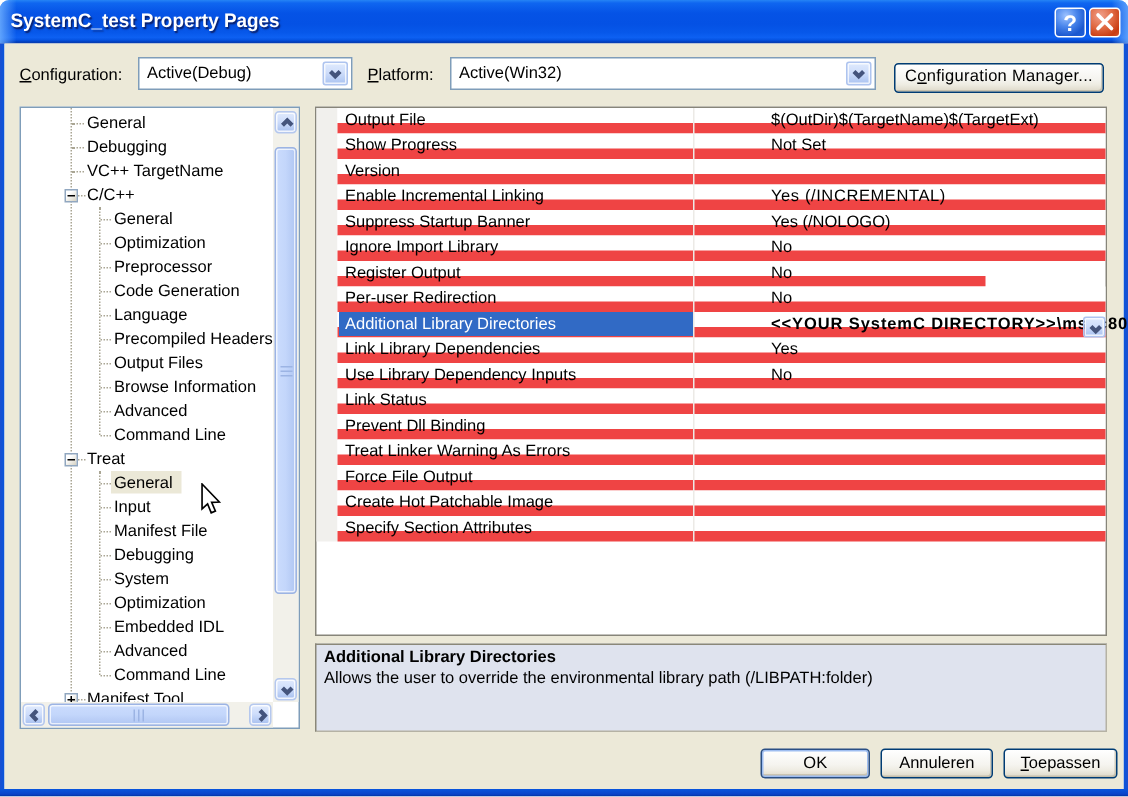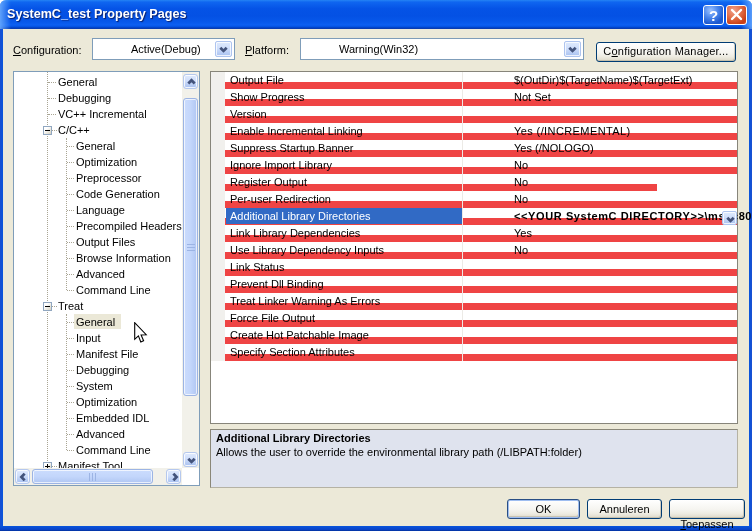--- a/index.html
+++ b/index.html
@@ -12,21 +12,21 @@
  text-shadow:1px 1px 1px rgba(10,24,90,.9);white-space:nowrap;}
 .cap{width:21px;height:20px;top:5px;border:1px solid #fff;border-radius:3px;}
 .caphelp{left:703px;background:radial-gradient(circle at 35% 25%,#9cc2ff 0%,#4a86ec 40%,#1a57cf 75%,#1e5fd8 100%);}
 .capx{left:726px;background:radial-gradient(circle at 35% 25%,#f0a08b 0%,#e06a43 45%,#c83c12 80%,#d4532a 100%);}
 .frL{left:0;top:29px;width:3px;height:497px;background:linear-gradient(90deg,#1a4fd0,#0855dd);}
 .frR{left:749px;top:29px;width:3px;height:497px;background:linear-gradient(270deg,#1a4fd0,#0855dd);}
 .frB{left:0;top:526px;width:752px;height:5px;background:linear-gradient(180deg,#0855dd,#0a43c8 70%,#00309c 100%);}
 .bodybg{left:3px;top:29px;width:746px;height:497px;background:#ece9d8;}
 .lbl{top:44px;white-space:nowrap;}
 .combo{top:38px;height:22px;background:#fff;border:1px solid #7f9db9;}
-.combo .ct{left:5px;top:4px;white-space:nowrap;position:absolute;margin-left:33px;}
+.combo .ct{left:5px;top:4px;white-space:nowrap;position:absolute;}
 .dbtn{top:2px;right:2px;width:17px;height:16px;border:1px solid #aec4ef;border-radius:2px;
  background:linear-gradient(180deg,#dfeafd 0%,#cfdefb 45%,#b0c7f2 90%,#bacdf5 100%);
  box-shadow:inset 0 0 0 1px rgba(255,255,255,.75);}
 .btn{height:20px;border:1px solid #003c74;border-radius:3px;color:#000;
  background:linear-gradient(180deg,#ffffff 0%,#f5f4ef 55%,#eeece2 75%,#ddd8c8 100%);
  box-shadow:inset -1px -1px 0 rgba(177,170,146,.55);
  text-align:center;white-space:nowrap;}
 u{text-decoration:underline;}
 .panel{background:#fff;border:1px solid #7f9db9;}
 .gpan{border-color:#87857a;}
@@ -73,40 +73,40 @@
 <div class="lbl" style="left:245px"><u>P</u>latform:</div>
 <div class="combo" style="left:92px;width:143px">
       <span class="ct">Active(Debug)</span>
       <div class="dbtn">
         <svg width="15" height="14" style="left:0;top:0" viewBox="0 0 16 14">
           <path d="M4.6 5.6 L8 9 L11.4 5.6" fill="none" stroke="#44547c" stroke-width="3"></path>
         </svg>
       </div>
     </div>
 <div class="combo" style="left:300px;width:284px">
-      <span class="ct">Warning(Win32)</span>
+      <span class="ct">Active(Win32)</span>
       <div class="dbtn">
         <svg width="15" height="14" style="left:0;top:0" viewBox="0 0 16 14">
           <path d="M4.6 5.6 L8 9 L11.4 5.6" fill="none" stroke="#44547c" stroke-width="3"></path>
         </svg>
       </div>
     </div>
 <div class="btn" style="left:596px;top:42px;width:140px;padding-top:2px;letter-spacing:.2px">C<u>o</u>nfiguration Manager...</div>
 <div class="panel" style="left:13px;top:71px;width:187px;height:415px"></div>
 <div class="tvline" style="left:47px;top:72px;height:395px"></div>
 <div class="tvline" style="left:66px;top:138px;height:152px"></div>
 <div class="tvline" style="left:66px;top:314px;height:136px"></div>
 <div style="left:14px;top:72px;width:168px;height:396px;overflow:hidden">
       <div style="left:-14px;top:-72px;width:752px;height:531px">
         <div class="tvstub" style="left:48px;top:82px;width:8px"></div>
 <div class="ti" style="left:58px;top:74px">General</div>
 <div class="tvstub" style="left:48px;top:98px;width:8px"></div>
 <div class="ti" style="left:58px;top:90px">Debugging</div>
 <div class="tvstub" style="left:48px;top:114px;width:8px"></div>
-<div class="ti" style="left:58px;top:106px">VC++ Incremental</div>
+<div class="ti" style="left:58px;top:106px">VC++ TargetName</div>
 <div class="ebox" style="left:43px;top:126px">
           <div style="left:1px;top:3px;width:5px;height:1px;background:#000"></div>
         </div>
 <div class="tvstub" style="left:52px;top:130px;width:5px"></div>
 <div class="ti" style="left:58px;top:122px">C/C++</div>
 <div class="tvstub" style="left:67px;top:146px;width:7px"></div>
 <div class="ti" style="left:76px;top:138px">General</div>
 <div class="tvstub" style="left:67px;top:162px;width:7px"></div>
 <div class="ti" style="left:76px;top:154px">Optimization</div>
 <div class="tvstub" style="left:67px;top:178px;width:7px"></div>
@@ -264,16 +264,16 @@
 <div class="dbtn" style="left:722px;top:211px;width:15px;height:14px;right:auto">
       <svg width="15" height="14" style="left:0;top:0" viewBox="0 0 16 14">
         <path d="M4.6 5.6 L8 9 L11.4 5.6" fill="none" stroke="#44547c" stroke-width="3"></path>
       </svg>
     </div>
 <div class="desc"></div>
 <div style="left:216px;top:432px;font-weight:bold;white-space:nowrap">Additional Library Directories</div>
 <div style="left:216px;top:446px;white-space:nowrap">Allows the user to override the environmental library path (/LIBPATH:folder)</div>
 <div class="btn" style="left:507px;top:499px;width:73px;padding-top:3px;border:1px solid #2a4f84;box-shadow:inset 0 0 0 1px #9ebdf0, inset -1px -2px 0 rgba(177,170,146,.5)">OK</div>
 <div class="btn" style="left:587px;top:499px;width:75px;padding-top:3px">Annuleren</div>
-<div class="btn" style="left:669px;top:499px;width:76px;padding-top:18px"><u>T</u>oepassen</div>
+<div class="btn" style="left:669px;top:499px;width:76px;padding-top:3px"><u>T</u>oepassen</div>
 <svg style="left:134px;top:322px" width="14" height="24" viewBox="0 0 14 24">
 <path d="M0.7 0.7 L0.7 17.3 L4.4 13.9 L6.8 19.9 L9.6 18.7 L7.1 12.9 L12.2 12.7 Z" fill="#fff" stroke="#000" stroke-width="1.1"></path>
 </svg>
 </div>
 </body></html>

